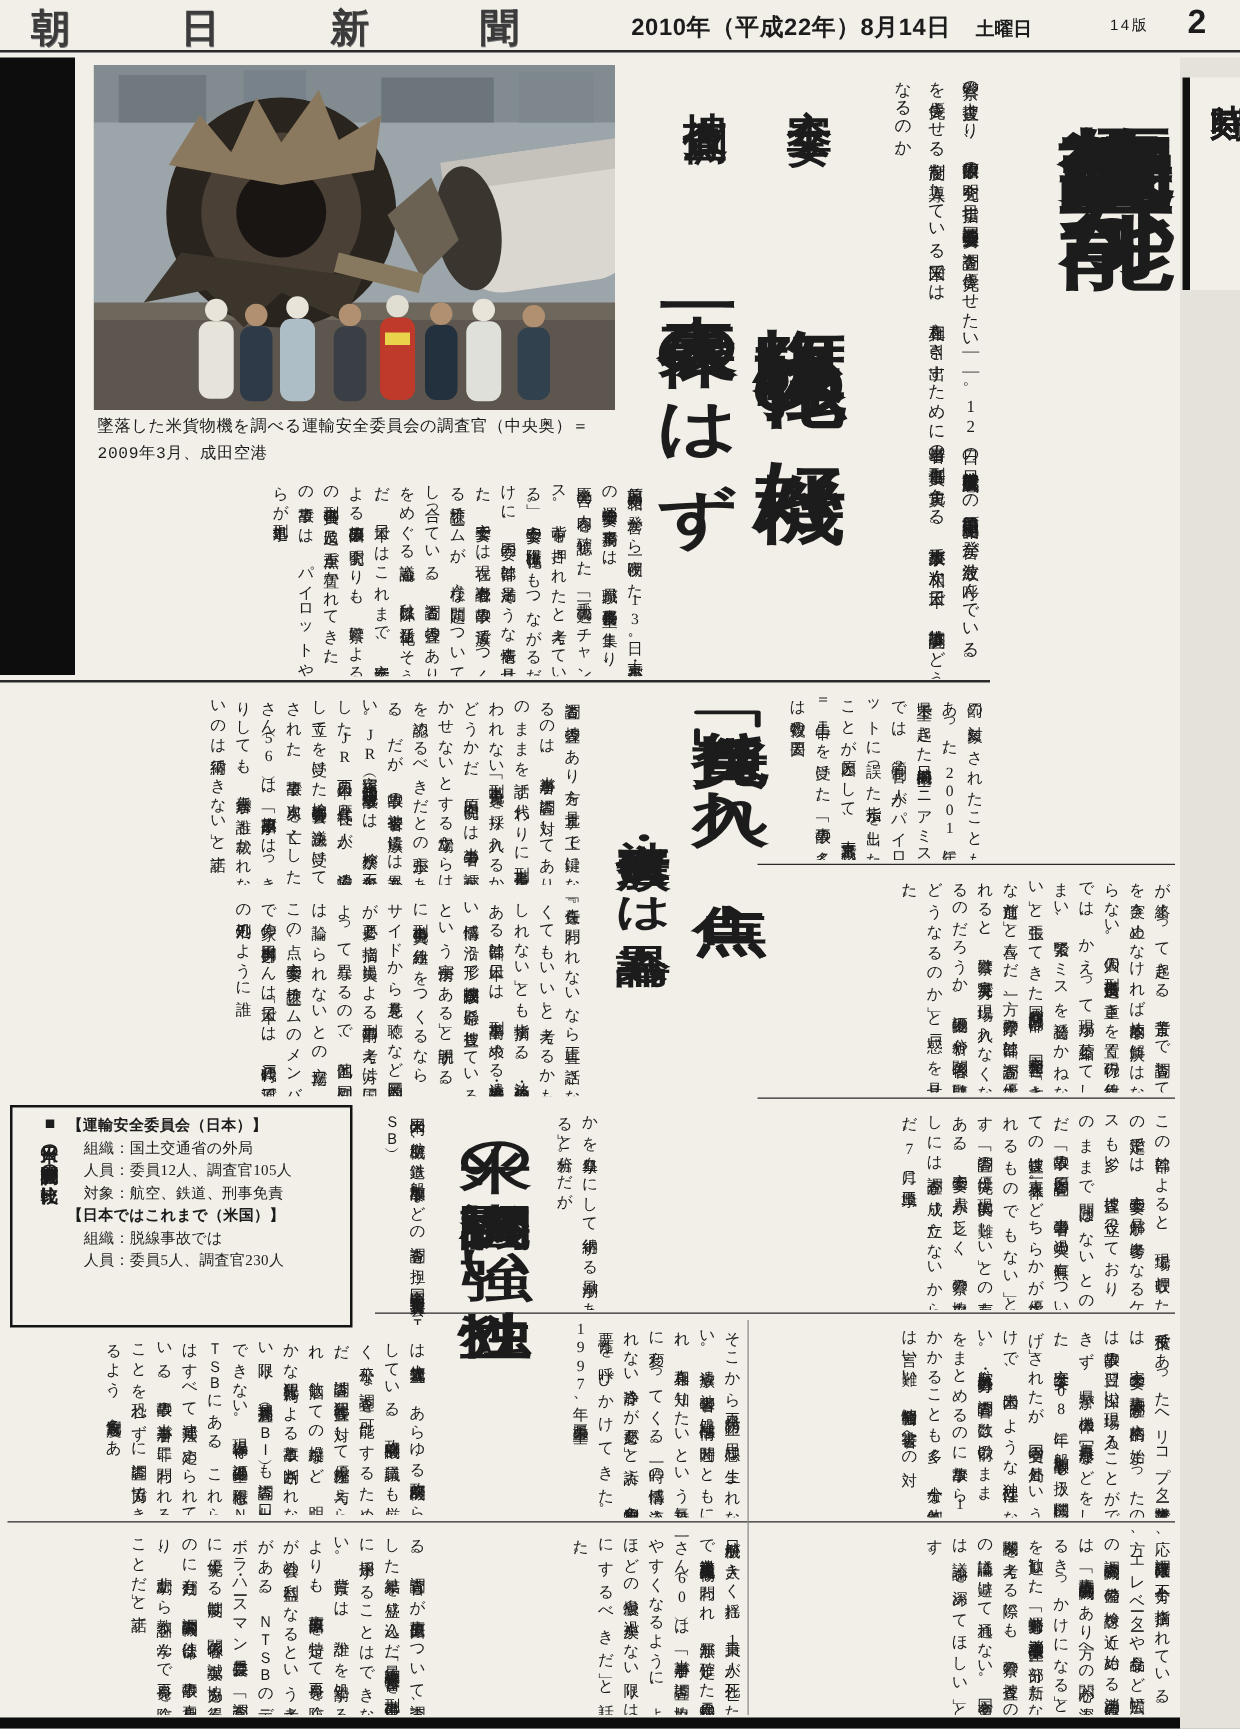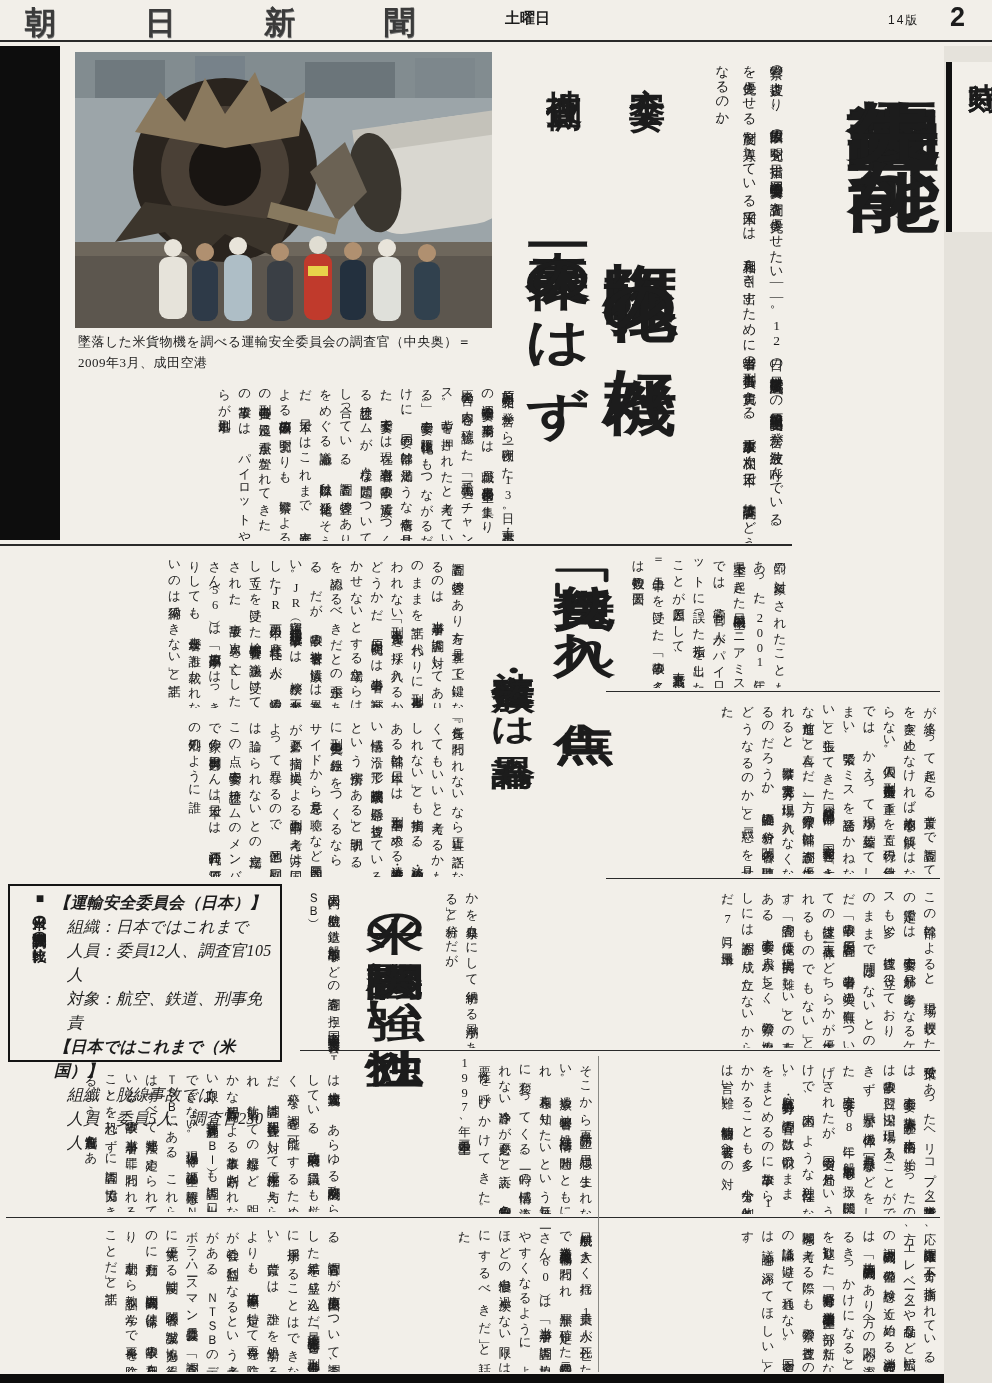--- a/index.html
+++ b/index.html
@@ -7,39 +7,40 @@
         font-family:"Liberation Serif","DejaVu Serif",serif;color:#1c1c1c;margin:0 auto;}
   .sans{font-family:"Liberation Sans","DejaVu Sans",sans-serif;}
   .abs{position:absolute;}
   .v{position:absolute;writing-mode:vertical-rl;text-orientation:upright;overflow:hidden;}
   .body-txt{font-size:12.5px;line-height:1.62;letter-spacing:0.8px;text-align:justify;}
   .lead-txt{font-size:13.5px;line-height:2.0;letter-spacing:0.5px;}
   .headline{font-weight:bold;transform-origin:top right;}
   .rule-h{position:absolute;background:#2a2a2a;height:1.5px;}
   .rule-v{position:absolute;background:#8a8a85;width:1px;}
   .kicker{font-weight:bold;font-size:36px;letter-spacing:4px;}
-  .boxrow{font-size:16px;line-height:1.5;letter-spacing:0.3px;font-style:italic;}
+  .boxrow{font-size:12px;line-height:1.5;letter-spacing:0.3px;}
   .boxrow.ind{padding-left:13px;}
   .boxhead{font-weight:bold;}
-  #caption{font-size:13px;line-height:1.6;letter-spacing:0.5px;}
+  #caption{font-size:13px;line-height:1.6;letter-spacing:0.5px;font-family:Liberation Mono, monospace;}
   #masthead-logo span{display:inline-block;}
 </style>
 </head>
 <body>
 
 <div id="page">
 
   <div class="abs" id="masthead-logo" style="left:25px;top:2px;width:390px;display:flex;justify-content:space-between;
               font-size:31px;font-weight:bold;color:#3b3b3b;text-shadow:0.5px 0.5px 0 #777;">
     <span>朝</span>
     <span>日</span>
     <span>新</span>
     <span>聞</span>
   </div>
   <div class="abs sans" style="left:505px;top:9px;display:flex;gap:20px;align-items:baseline;">
+    <span style="font-size:19px;font-weight:bold;letter-spacing:0.5px;">2010年（平成22年）8月14日</span>
     <span style="font-size:15px;font-weight:bold;">土曜日</span>
   </div>
   <span class="abs sans" style="left:888px;top:12px;font-size:12px;letter-spacing:2px;">14版</span>
   <span class="abs sans" style="left:950px;top:2px;font-size:27px;font-weight:bold;">2</span>
   <div class="rule-h" style="left:0;top:40px;width:992px;"></div>
 
   <div class="abs" style="left:944px;top:46px;width:48px;height:1337px;background:#e5e2db;"></div>
   <div class="v sans" style="left:946px;top:62px;width:44px;height:170px;font-size:27px;font-weight:bold;
               background:#f2efe9;border-left:6px solid #111;padding-left:3px;line-height:1.3;">時時刻刻</div>
 
@@ -140,21 +141,21 @@
   <div class="v body-txt" style="left:545px;top:884px;width:395px;height:164px;">この幹部によると、現場で押収した証拠品の鑑定では、安全委の見解が参考になるケースも多い。捜査に役立っており、現状のままで問題はないとの認識だ。「事故の原因調査と、当事者の過失の有無についての捜査は表裏一体。どちらかが優先されるものでもない」と話す。「調査の優先は現実的に難しい」との声もある。安全委の人員が乏しく、警察の協力なしには調査が成り立たないからだ。7月に埼玉県</div>
   <div class="rule-h" style="left:300px;top:1050px;width:640px;height:1px;"></div>
   <div class="v body-txt" style="left:600px;top:1056px;width:340px;height:158px;">秩父市であったヘリコプター墜落事故では、安全委の事故調査が本格的に始まったのは事故の翌日。山深い現場に入ることができず、県警が機体の写真撮影などをした。安全委は08年に船舶事故も扱う機関に「格上げ」されたが、国交省の外局という位置付けで、米国のような独立性はない。航空・鉄道分野の調査官の数は以前のまま。調査報告書をまとめるのに事故から1年以上かかることも多く、十分な体制とは言い難い。情報公開や被害者への対</div>
   <div class="rule-h" style="left:6px;top:1217px;width:934px;height:1px;"></div>
   <div class="v body-txt" style="left:600px;top:1222px;width:340px;height:150px;">応、調査権限は不十分と指摘されている。一方、エレベーターや食品など幅広い「消費者事故」の調査機関の整備の検討を近く始める消費者庁の幹部は、「事故調査機関のあり方への関心が深まるきっかけになる」と大臣発言を歓迎した。「運輸分野も消費者事故全体の一部分。新たな事故調査機関を考える際にも、警察の捜査との関係の議論は避けて通れない。国交省と警察庁は議論を深めてほしい」と話す。</div>
 
   <div class="abs" style="left:8px;top:884px;width:274px;height:178px;border:2px solid #141414;box-sizing:border-box;">
     <div class="v sans" style="left:4px;top:4px;width:34px;height:166px;font-size:14px;font-weight:bold;line-height:1.2;">■日米の調査機関の比較</div>
     <div class="abs" style="left:44px;top:5px;width:224px;">
       <div class="boxrow boxhead">【運輸安全委員会（日本）】</div>
-      <div class="boxrow ind">組織：日本ではこれまで</div>
+      <div class="boxrow ind">組織：国土交通省の外局</div>
       <div class="boxrow ind">人員：委員12人、調査官105人</div>
       <div class="boxrow ind">対象：航空、鉄道、刑事免責</div>
       <div class="boxrow boxhead">【日本ではこれまで（米国）】</div>
       <div class="boxrow ind">組織：脱線事故では</div>
       <div class="boxrow ind">人員：委員5人、調査官230人</div>
     </div>
   </div>
 
   <div class="v headline" style="left:385px;top:888px;width:42px;height:462px;font-size:37px;line-height:1.12;letter-spacing:1px;
               transform:scaleX(1.55);">米の調査機関、強い独立性</div>

